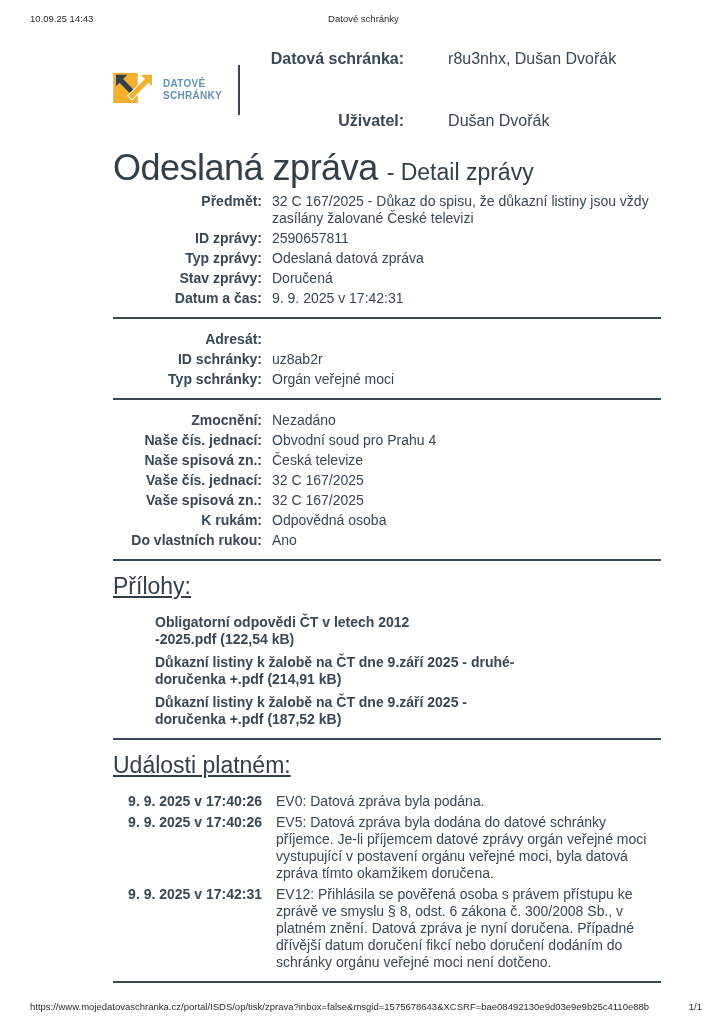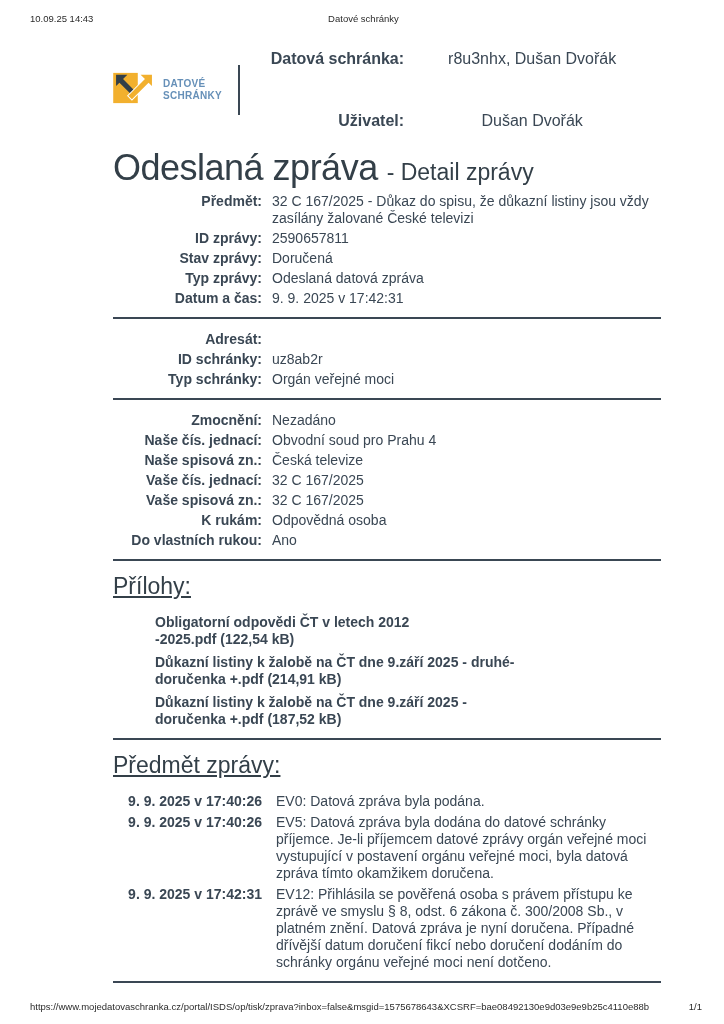--- a/index.html
+++ b/index.html
@@ -28,21 +28,21 @@
   
   .brand-row { display:flex; align-items:center; }
   .logo { display:flex; align-items:center; }
   .logo-txt {
     margin-left:8px; font-size:10px; font-weight:bold; line-height:1.2;
     color:#6690b8; letter-spacing:.3px;
   }
   .vbar { width:2px; height:50px; background:#3a4754; margin:0 12px 0 16px; }
   .acct { display:grid; grid-template-columns:152px auto; column-gap:10px; row-gap:7px; font-size:16px;gap:44px; }
   .acct-label { font-weight:bold; text-align:right; white-space:nowrap; }
-  .acct-value { white-space:nowrap;text-align:center; }
+  .acct-value { white-space:nowrap; }
 
   
   .page-title { margin-top:17px; display:flex; align-items:baseline; color:#333f48; }
   .t-main { font-size:36px; letter-spacing:-.5px; }
   .t-sub  { font-size:23px; margin-left:9px; }
 
   
   .fields { margin-top:4px; }
   .frow { display:grid; grid-template-columns:149px 390px; column-gap:10px; font-size:14px; line-height:17px; margin-bottom:3px; }
   .frow:last-child { margin-bottom:0; }
@@ -101,26 +101,26 @@
   <div class="fields">
     <div class="frow">
       <div class="flabel">Předmět:</div>
       <div class="fvalue">32 C 167/2025 - Důkaz do spisu, že důkazní listiny jsou vždy zasílány žalované České televizi</div>
     </div>
     <div class="frow">
       <div class="flabel">ID zprávy:</div>
       <div class="fvalue">2590657811</div>
     </div>
     <div class="frow">
+      <div class="flabel">Typ zprávy:</div>
+      <div class="fvalue">Odeslaná datová zpráva</div>
+    </div>
+    <div class="frow">
       <div class="flabel">Stav zprávy:</div>
       <div class="fvalue">Doručená</div>
-    </div>
-    <div class="frow">
-      <div class="flabel">Typ zprávy:</div>
-      <div class="fvalue">Odeslaná datová zpráva</div>
     </div>
     <div class="frow">
       <div class="flabel">Datum a čas:</div>
       <div class="fvalue">9. 9. 2025 v 17:42:31</div>
     </div>
   </div>
 
   <hr class="div">
 
   <div class="fields">
@@ -177,21 +177,21 @@
     <div class="att-item">Obligatorní odpovědi ČT v letech 2012
 -2025.pdf (122,54 kB)</div>
     <div class="att-item">Důkazní listiny k žalobě na ČT dne 9.září 2025 - druhé-
 doručenka +.pdf (214,91 kB)</div>
     <div class="att-item">Důkazní listiny k žalobě na ČT dne 9.září 2025 -
 doručenka +.pdf (187,52 kB)</div>
   </div>
 
   <hr class="div">
 
-  <div class="sec-h">Předmět zprávy:</div>
+  <div class="sec-h">Události platném:</div>
   <div class="ev-list">
     <div class="ev-row">
       <div class="ev-ts">9. 9. 2025 v 17:40:26</div>
       <div class="ev-desc">EV0: Datová zpráva byla podána.</div>
     </div>
     <div class="ev-row">
       <div class="ev-ts">9. 9. 2025 v 17:40:26</div>
       <div class="ev-desc">EV5: Datová zpráva byla dodána do datové schránky příjemce. Je-li příjemcem datové zprávy orgán veřejné moci vystupující v postavení orgánu veřejné moci, byla datová zpráva tímto okamžikem doručena.</div>
     </div>
     <div class="ev-row">

